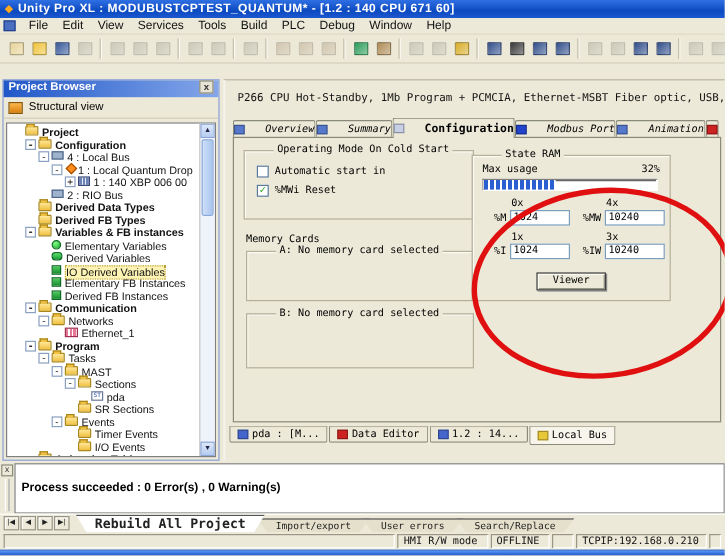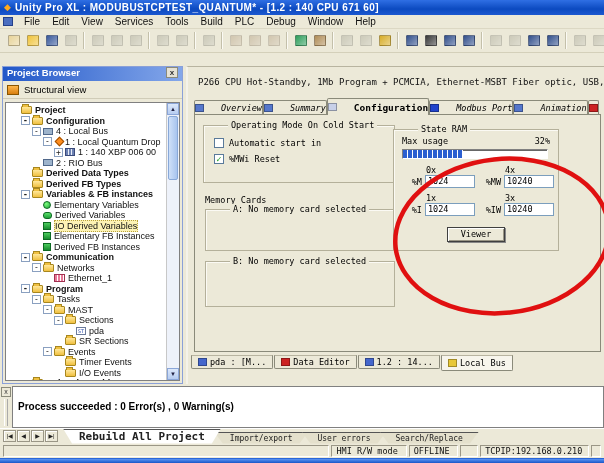--- a/index.html
+++ b/index.html
@@ -33,21 +33,21 @@
   .pb-title { height:14px; background:linear-gradient(90deg,#2157c8,#84a7ea);
     color:#fff; font-size:9.5px; font-weight:bold; display:flex; align-items:flex-start; padding:0 4px; }
   .pb-close { margin-left:auto; width:12px; height:11px; background:#e6e2d4; border:1px solid #8a8a7a;
     color:#333; font-size:8px; line-height:9px; text-align:center; }
   .pb-toolbar { height:18px; display:flex; align-items:center; gap:5px; padding:0 4px;
     font-size:9.5px; border-bottom:1px solid #d0ccb8; }
   .sv-icon { width:12px; height:10px; background:linear-gradient(180deg,#ffb64a,#d87f10); border:1px solid #8a5500; }
   .pb-body { position:absolute; left:2px; top:35px; right:2px; bottom:2px; background:#fff;
     border:1px solid #808080; display:flex; overflow:hidden; }
   .tree { flex:1; overflow:hidden; padding:2px 0 0 2px; }
-  .tree-row { display:flex; align-items:center; height:10.5px; font-size:9px; white-space:nowrap; color:#111; }
+  .tree-row { display:flex; align-items:flex-start; height:10.5px; font-size:9px; white-space:nowrap; color:#111; }
   .tree-row.bold { font-weight:bold; }
   .tree-row.selected .tree-label { background:#fdf3b5; border:1px dotted #b9a23a; }
   .expander { width:9px; height:9px; border:1px solid #8aa0c0; background:#fff; color:#222;
     font-size:8px; line-height:7px; text-align:center; margin-right:2px; flex:none; font-family:"DejaVu Sans Mono",monospace; }
   .exp-space { width:11px; flex:none; }
   .tree-ic { margin-right:3px; flex:none; }
   .ti-folder { width:11px; height:8px; background:linear-gradient(180deg,#ffe79a,#f0c040); border:1px solid #a8871e; border-radius:1px; position:relative; }
   .ti-folder::before { content:""; position:absolute; left:0; top:-3px; width:5px; height:2px; background:#f0c040; border:1px solid #a8871e; border-bottom:none; }
   .ti-bus { width:10px; height:7px; background:#9eb4cc; border:1px solid #50688a; }
   .ti-drop { width:7px; height:7px; background:#ff8d1e; border:1px solid #a04f00; transform:rotate(45deg); margin:0 2px; }

